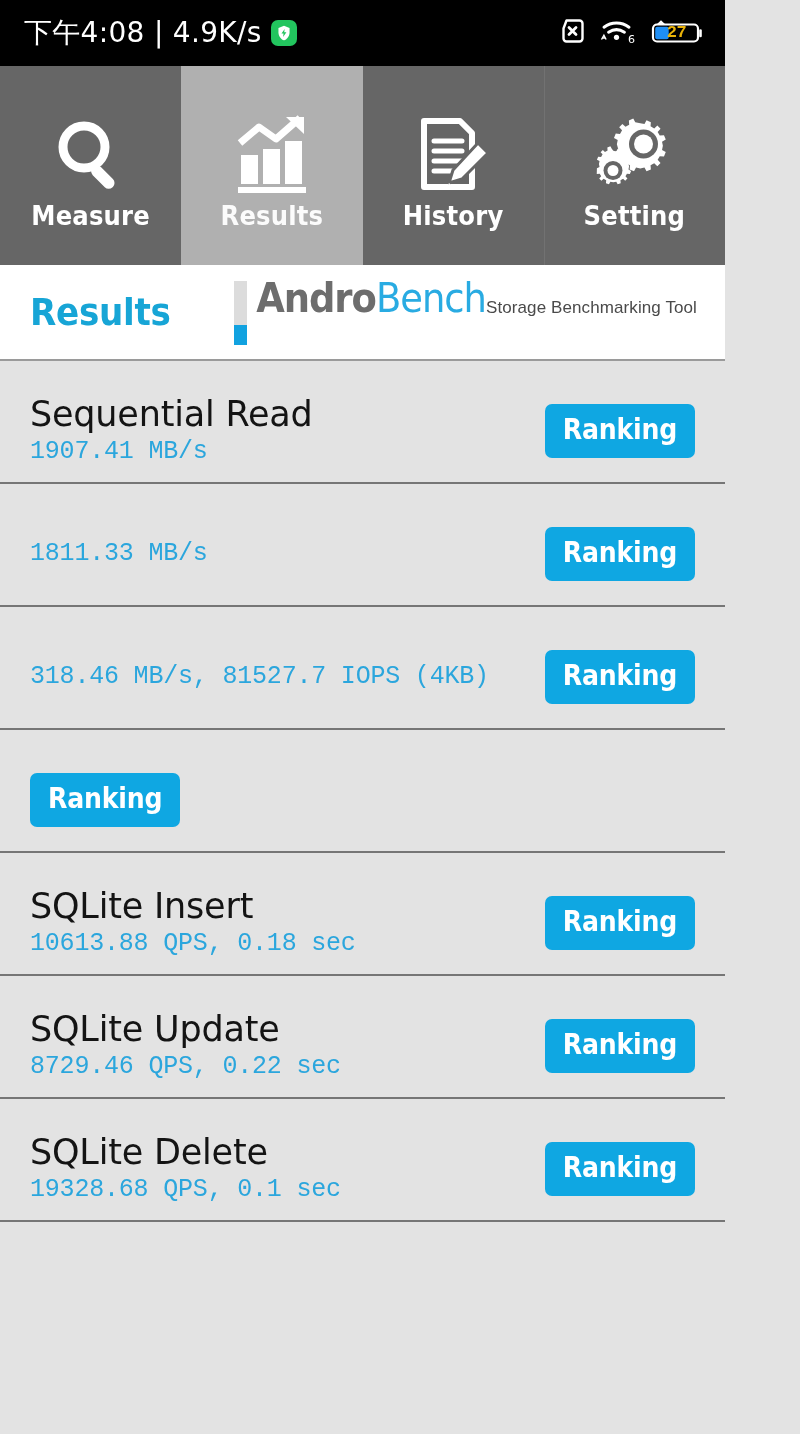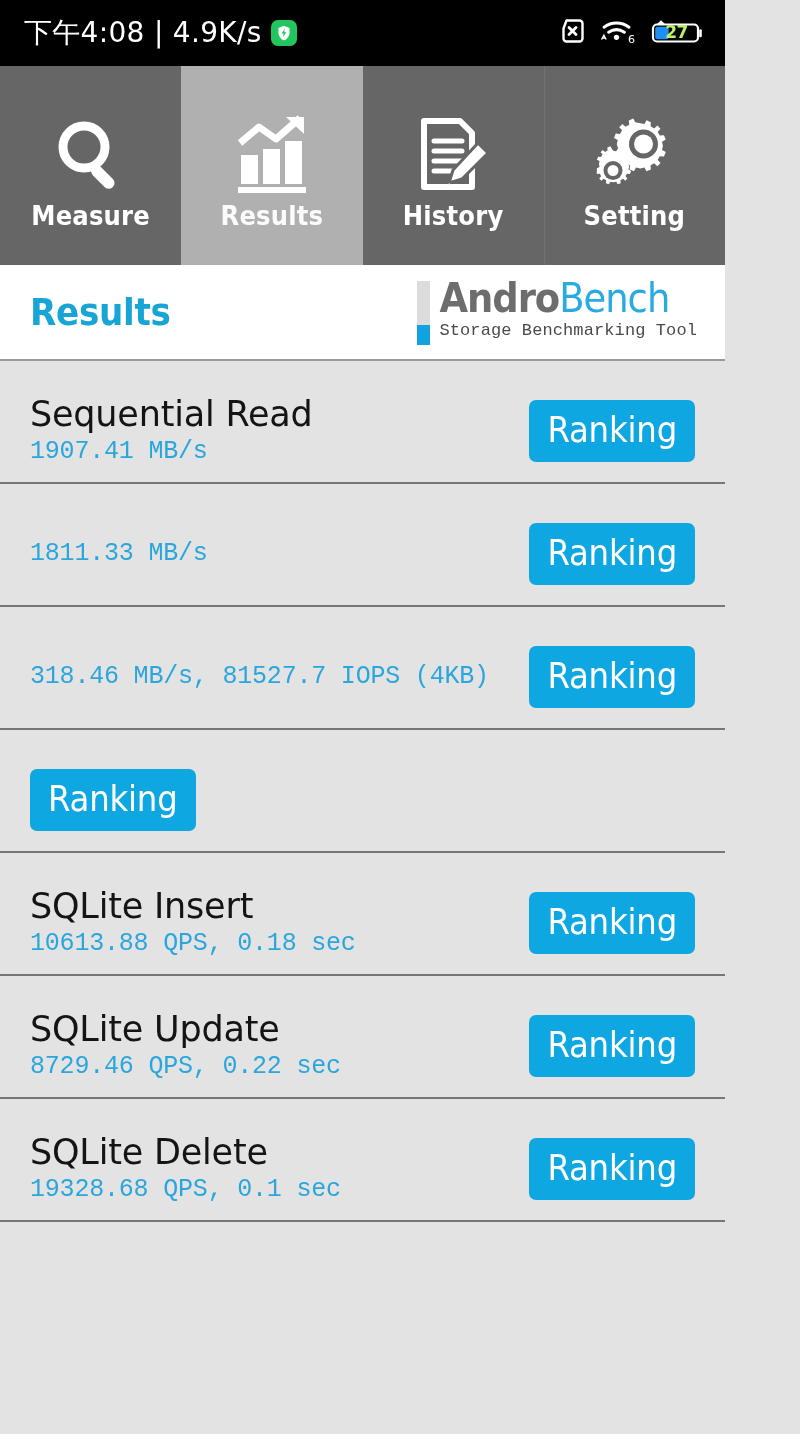--- a/index.html
+++ b/index.html
@@ -21,22 +21,23 @@
   .sb-clock { font-size:28px; letter-spacing:.3px; white-space:nowrap; font-family:"DejaVu Sans",sans-serif; }
   .shield-badge {
     width:26px; height:26px; border-radius:7px; background:#22c55e;
     display:flex; align-items:center; justify-content:center; flex:0 0 26px;
   }
   .sb-right { display:flex; align-items:center; gap:13px; }
   .batt-wrap { position:relative; display:flex; align-items:center; }
   .batt-num {
     position:absolute; left:0; top:0; width:48px; height:26px;
     display:flex; align-items:center; justify-content:center;
-    font-size:17px; font-weight:bold; color:#bef264; letter-spacing:-.5px;
+    font-size:17px; font-weight:bold; color:#eab308; letter-spacing:-.5px;
     padding-left:7px;
+    font-family:Liberation Mono, monospace;
   }
 
   
   .tabbar { display:flex; height:199px; flex:0 0 199px; background:#666666; }
   .tab {
     flex:1 1 200px; background:#666666; color:#fff;
     display:flex; flex-direction:column; align-items:center; justify-content:center;
     position:relative; padding-top:8px;
   }
   .tab + .tab { box-shadow: inset 1px 0 0 #727272; }
@@ -59,30 +60,30 @@
   }
   .page-title {
     font-size:38px; font-weight:bold; color:#17a5d6;
     font-family:"DejaVu Sans Condensed","Liberation Sans",sans-serif;
     letter-spacing:-.3px;
   }
   .logo { display:flex; align-items:flex-start; gap:9px; }
   .logo-bar { width:13px; height:64px; display:flex; flex-direction:column; margin-top:2px; }
   .logo-bar .lb-top { flex:0 0 68%; background:#dcdcdc; }
   .logo-bar .lb-bot { flex:1 1 auto; background:#11a2e0; }
-  .logo-text { display:flex; flex-direction:column; align-items:flex-start; }
+  .logo-text { display:flex; flex-direction:row; align-items:flex-end; }
   .logo-word {
     font-size:41px; line-height:.95; letter-spacing:-1px;
     font-family:"DejaVu Sans Condensed","Liberation Sans",sans-serif;
   }
   .logo-word .andro { color:#6d6d6d; font-weight:bold; }
   .logo-word .bench { color:#29abe2; font-weight:normal; }
   .logo-sub {
     font-size:17px; color:#4a4a4a; margin-top:3px; letter-spacing:.1px;
-    font-family:Liberation Mono, monospace;
+    font-family:Liberation Sans, sans-serif;
   }
 
   
   .results-list { flex:1 1 auto; background:#e3e3e3; overflow:hidden; }
   .result-row {
     height:123px; display:flex; align-items:center; justify-content:space-between;
     padding:18px 30px 0 30px; border-bottom:2px solid #767676;
     background:#e3e3e3;
   }
   .row-texts { display:flex; flex-direction:column; gap:7px; }
@@ -90,23 +91,23 @@
     font-size:35px; color:#141414; line-height:1;
     font-family:"DejaVu Sans","Liberation Sans",sans-serif;
     letter-spacing:-.2px;
   }
   .row-value {
     font-size:25px; color:#2ba6dd; line-height:1; letter-spacing:-.2px;
     font-family:Liberation Mono, monospace;
   }
   .ranking-btn {
     background:#0fa7e2; color:#ffffff; border:none; border-radius:7px;
-    font-size:36px; font-weight:normal; padding:12px 18px 14px;
-    font-family:"DejaVu Sans Condensed","Liberation Sans",sans-serif;
-    min-width:137px; text-align:left; cursor:pointer; line-height:1;
+    font-size:28px; font-weight:bold; padding:12px 18px 14px;
+    font-family:"DejaVu Sans Condensed","Liberation Sans",sans-serif;
+    min-width:137px; text-align:center; cursor:pointer; line-height:1;
     letter-spacing:-.2px;
   }
   .list-filler { background:#e3e3e3; flex:1 1 auto; }
 </style>
 </head>
 <body>
 
 <div class="phone">
 
   <div class="statusbar">

